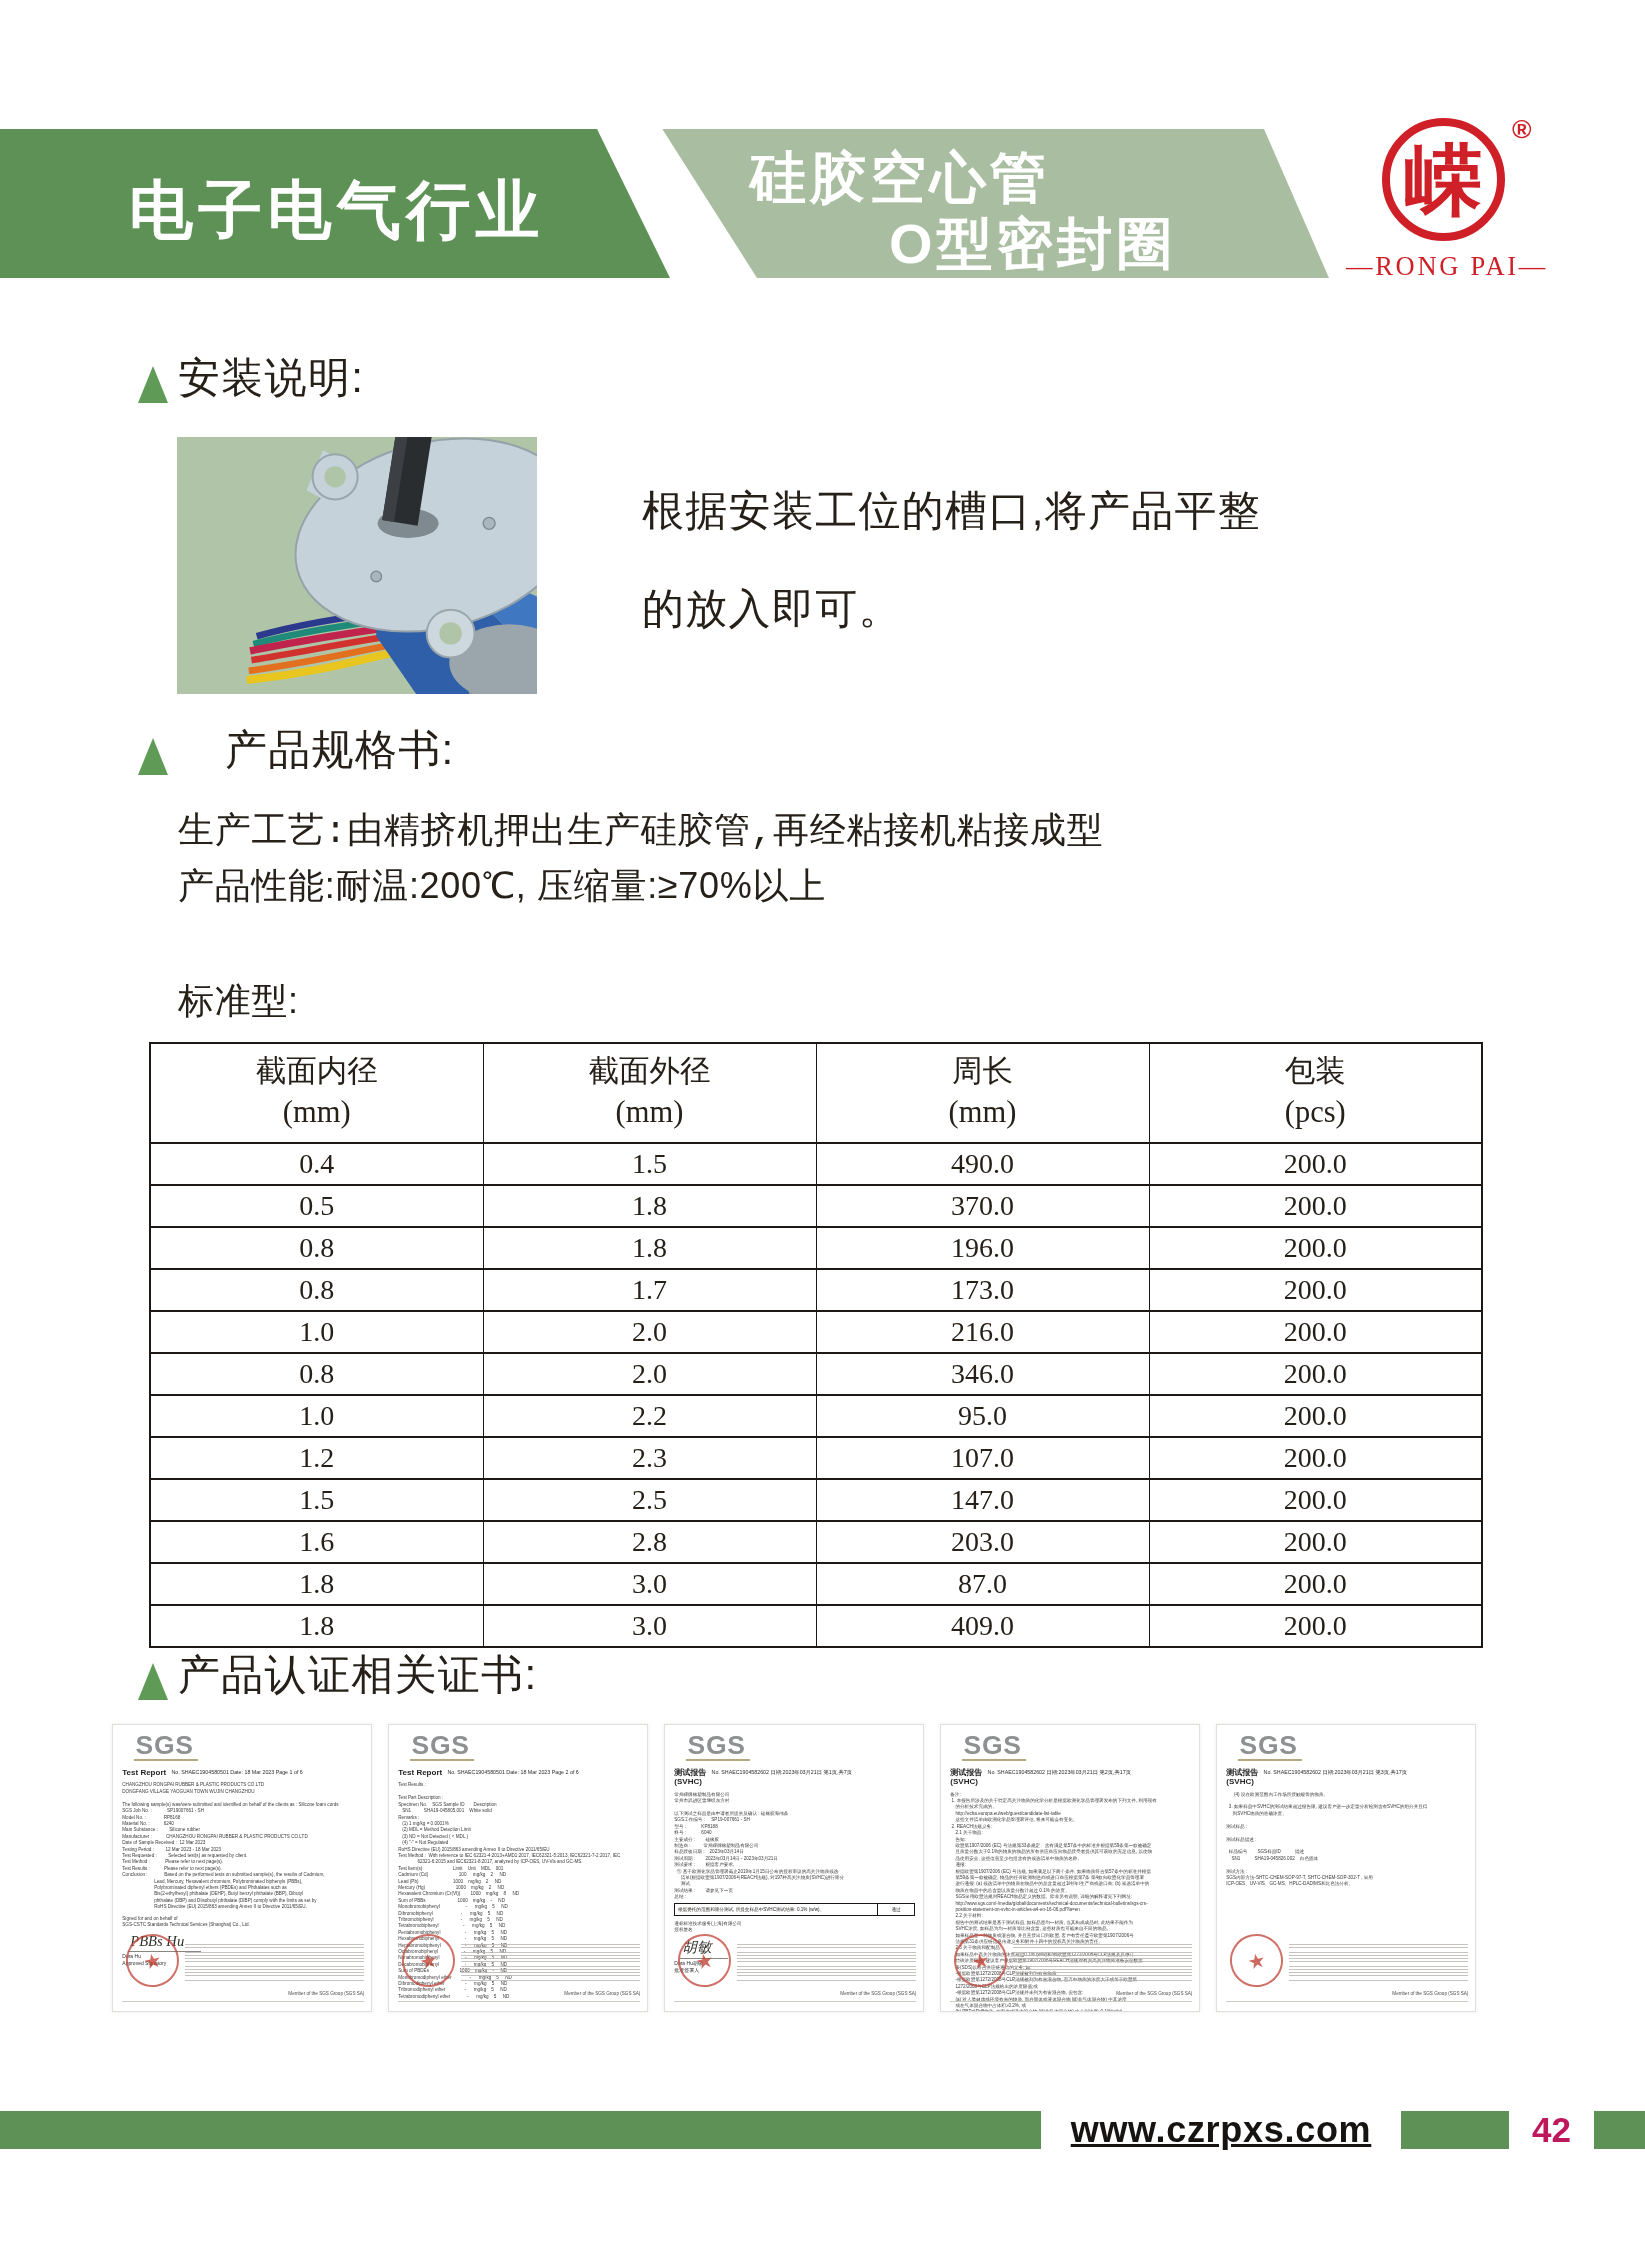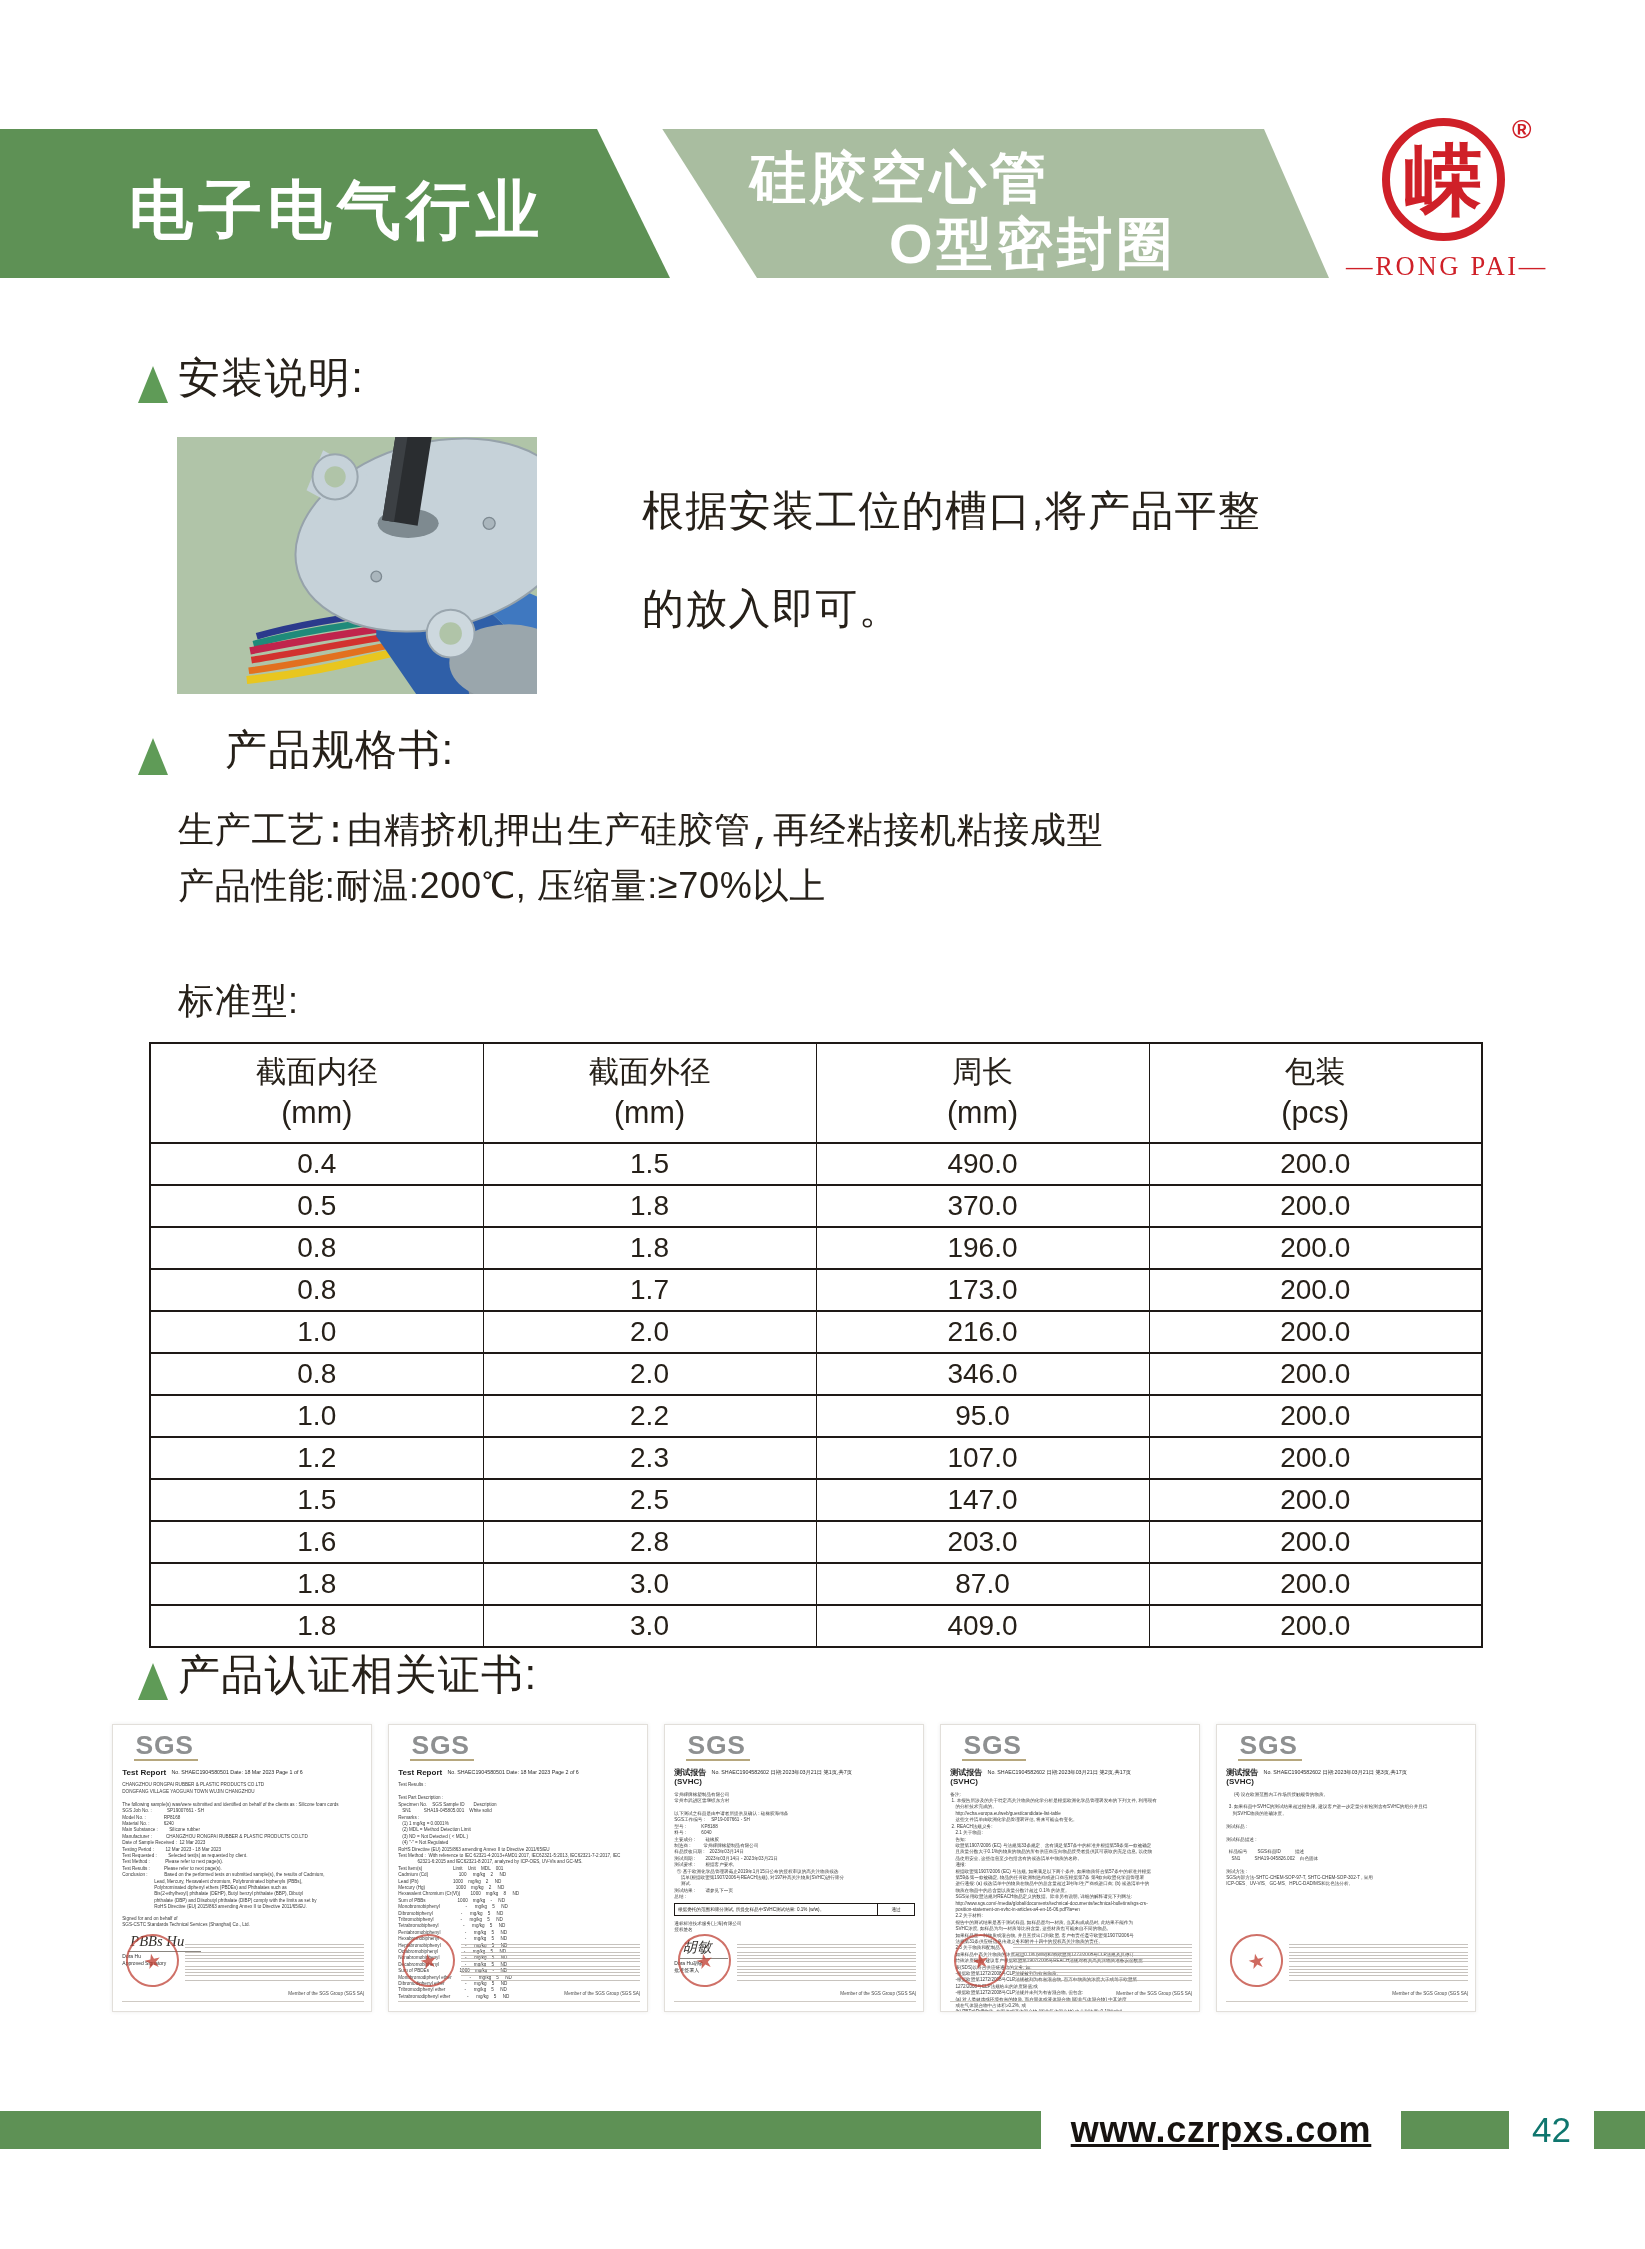--- a/index.html
+++ b/index.html
@@ -30,21 +30,21 @@
   .h1{position:absolute;font-size:42px;font-weight:500;color:#262019;letter-spacing:1.3px;white-space:nowrap;}
 
   
   .photo{position:absolute;left:177px;top:437px;width:360px;height:257px;background:#b0c4a8;}
   .desc{position:absolute;left:642px;font-size:42px;color:#262019;letter-spacing:1.3px;white-space:nowrap;}
 
   
   .spec{position:absolute;font-size:36px;color:#262019;letter-spacing:0.7px;white-space:nowrap;}
 
   
-  .tbl{position:absolute;left:149px;top:1042px;width:1334px;border-collapse:collapse;table-layout:fixed;}
+  .tbl{position:absolute;left:149px;top:1042px;width:1334px;border-collapse:collapse;table-layout:fixed;font-family:Liberation Serif, serif;}
   .tbl th,.tbl td{border-left:1.3px solid #1e1916;border-right:1.3px solid #1e1916;
                   border-top:2.7px solid #1e1916;border-bottom:2.7px solid #1e1916;
                   text-align:center;color:#262019;font-weight:normal;background:#fff;}
   .tbl{border:2.7px solid #1e1916;}
   .tbl th{font-size:30.5px;padding:6.6px 0 9.3px 0;line-height:1.35;}
   .tbl td{font-size:28px;height:38px;}
 
   
   .cert{position:absolute;top:1724px;width:260px;height:288px;background:#fff;
         border:0.7px solid #e2dfda;box-shadow:0 0 4px rgba(0,0,0,.08);box-sizing:border-box;
@@ -70,21 +70,21 @@
                    background:repeating-linear-gradient(to bottom,#b9b3ad 0 0.7px,transparent 0.7px 2.8px);
                    opacity:.8;}
   .cert .memb{position:absolute;right:6.6px;bottom:14.6px;font-size:4.6px;color:#4a4a4a;}
   .cert .bline{position:absolute;left:9.3px;right:6.6px;bottom:9.3px;border-top:0.7px solid #cfcac4;}
 
   
   .fseg{position:absolute;top:2111px;height:38px;background:#5e9155;}
   .furl{position:absolute;top:2111px;height:38px;display:flex;align-items:center;justify-content:center;
         font-size:36px;font-weight:bold;color:#171310;letter-spacing:0.7px;}
   .fnum{position:absolute;top:2111px;height:38px;display:flex;align-items:center;justify-content:center;
-        font-size:35px;font-weight:normal;color:#0f766e;}
+        font-size:35px;font-weight:bold;color:#be185d;}
 </style>
 </head>
 <body>
 
 <div id="page">
 
   <div class="band band-dark">
     <div class="t">电子电气行业</div>
   </div>
   <div class="band band-light">

